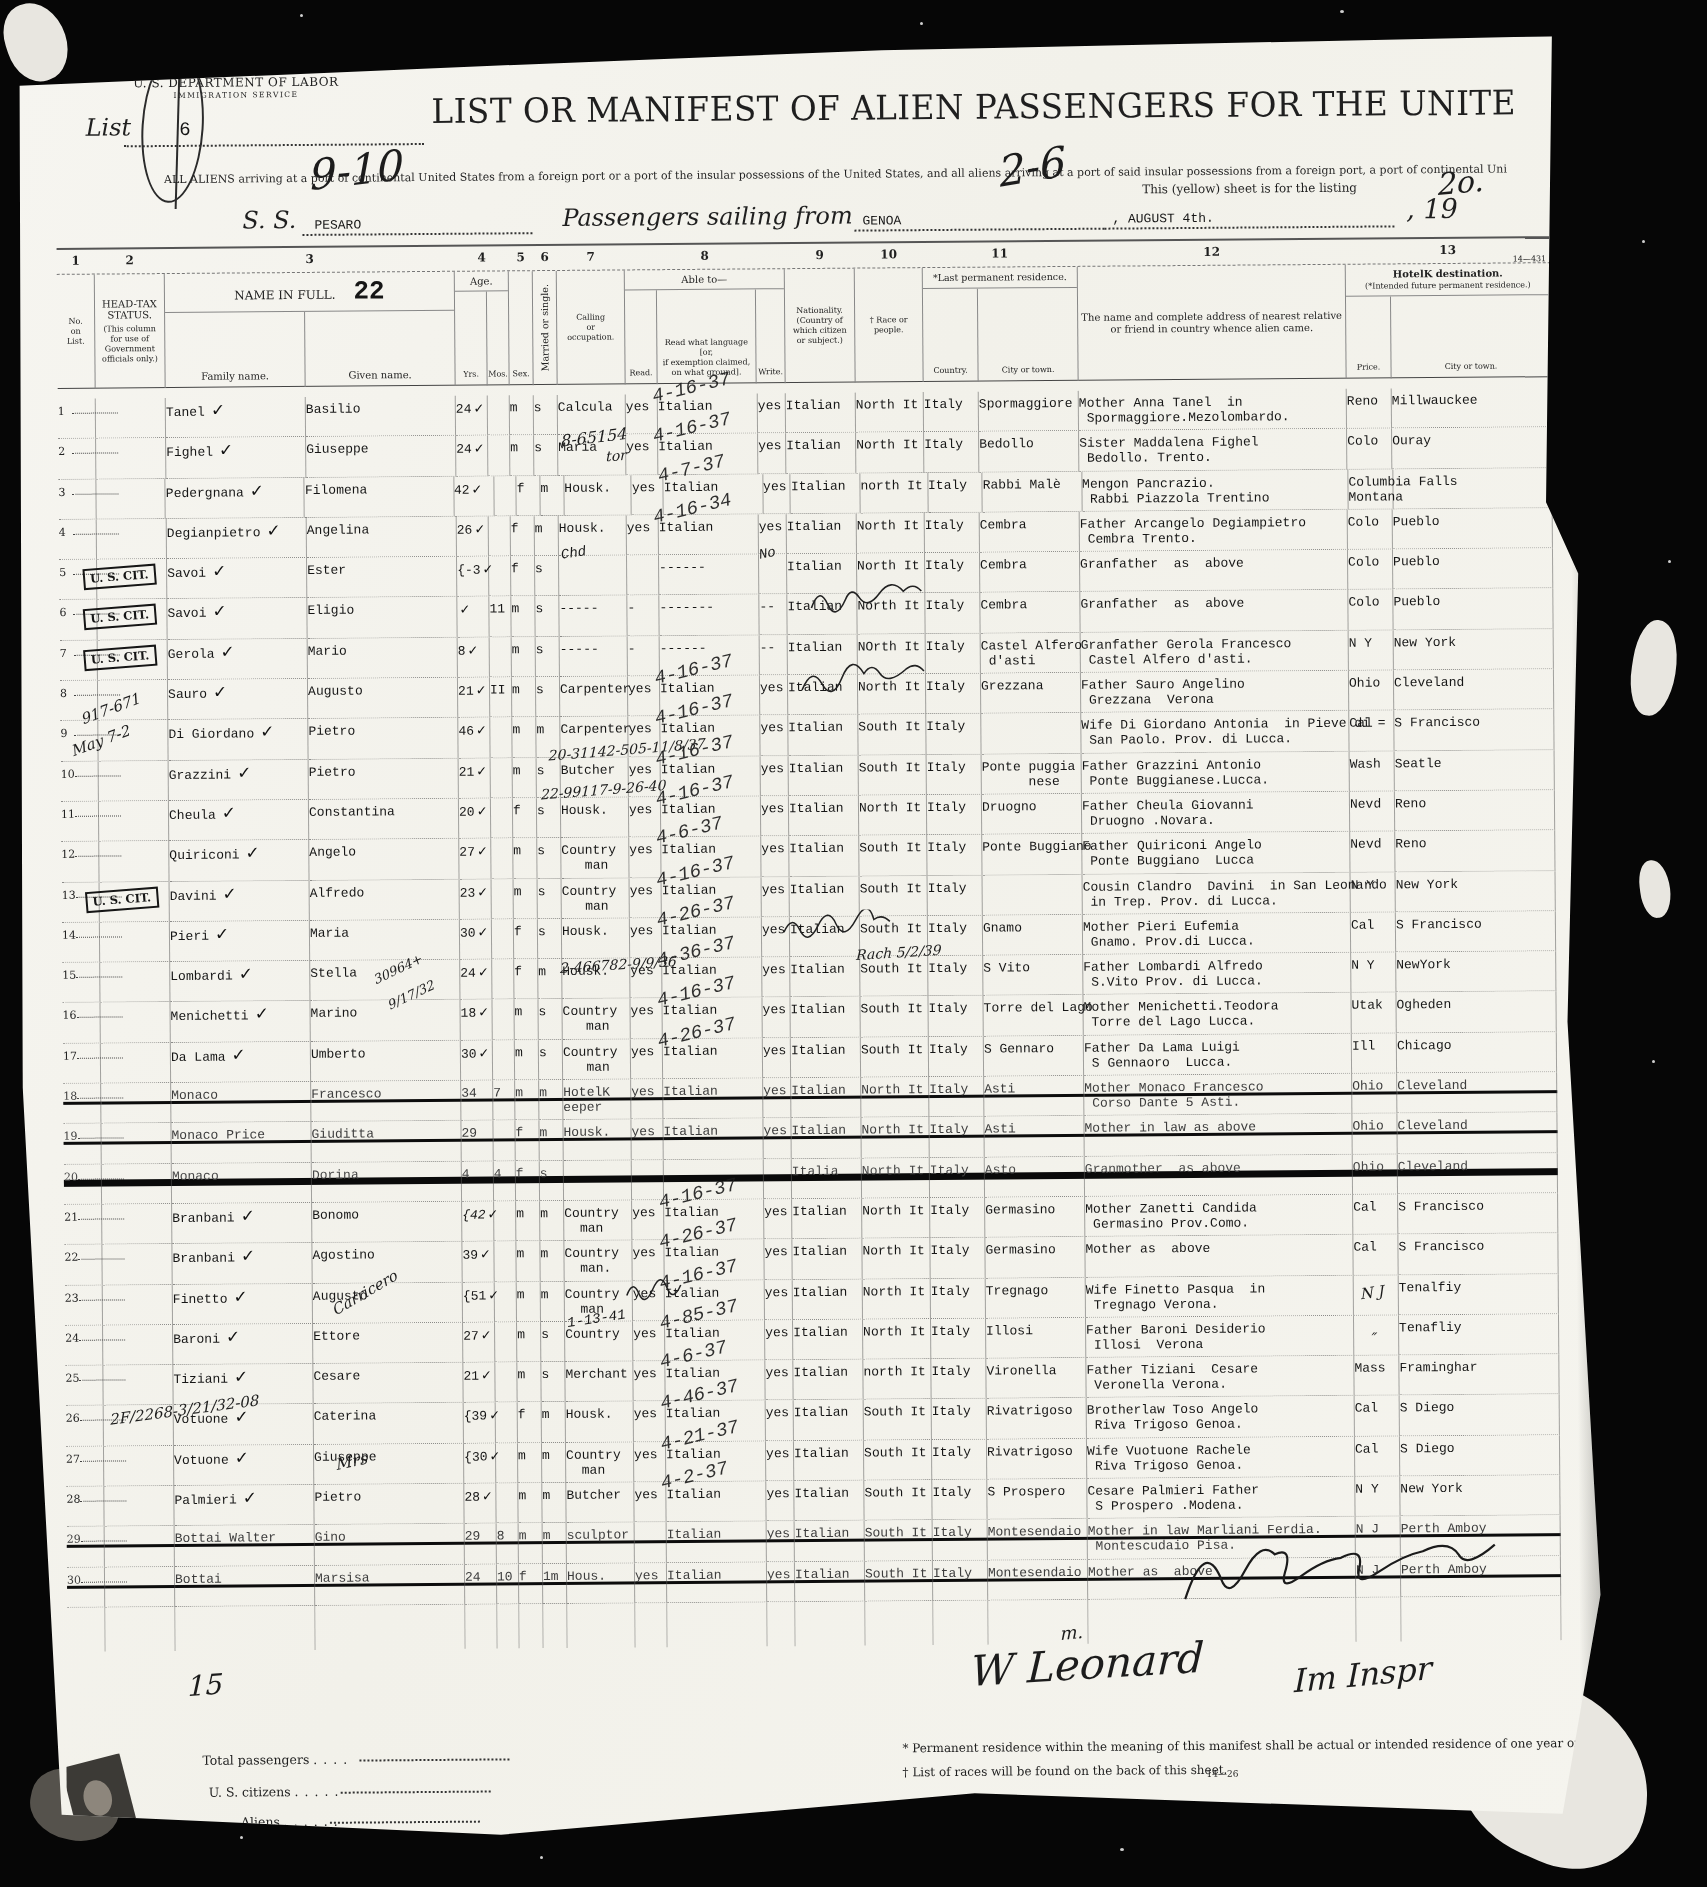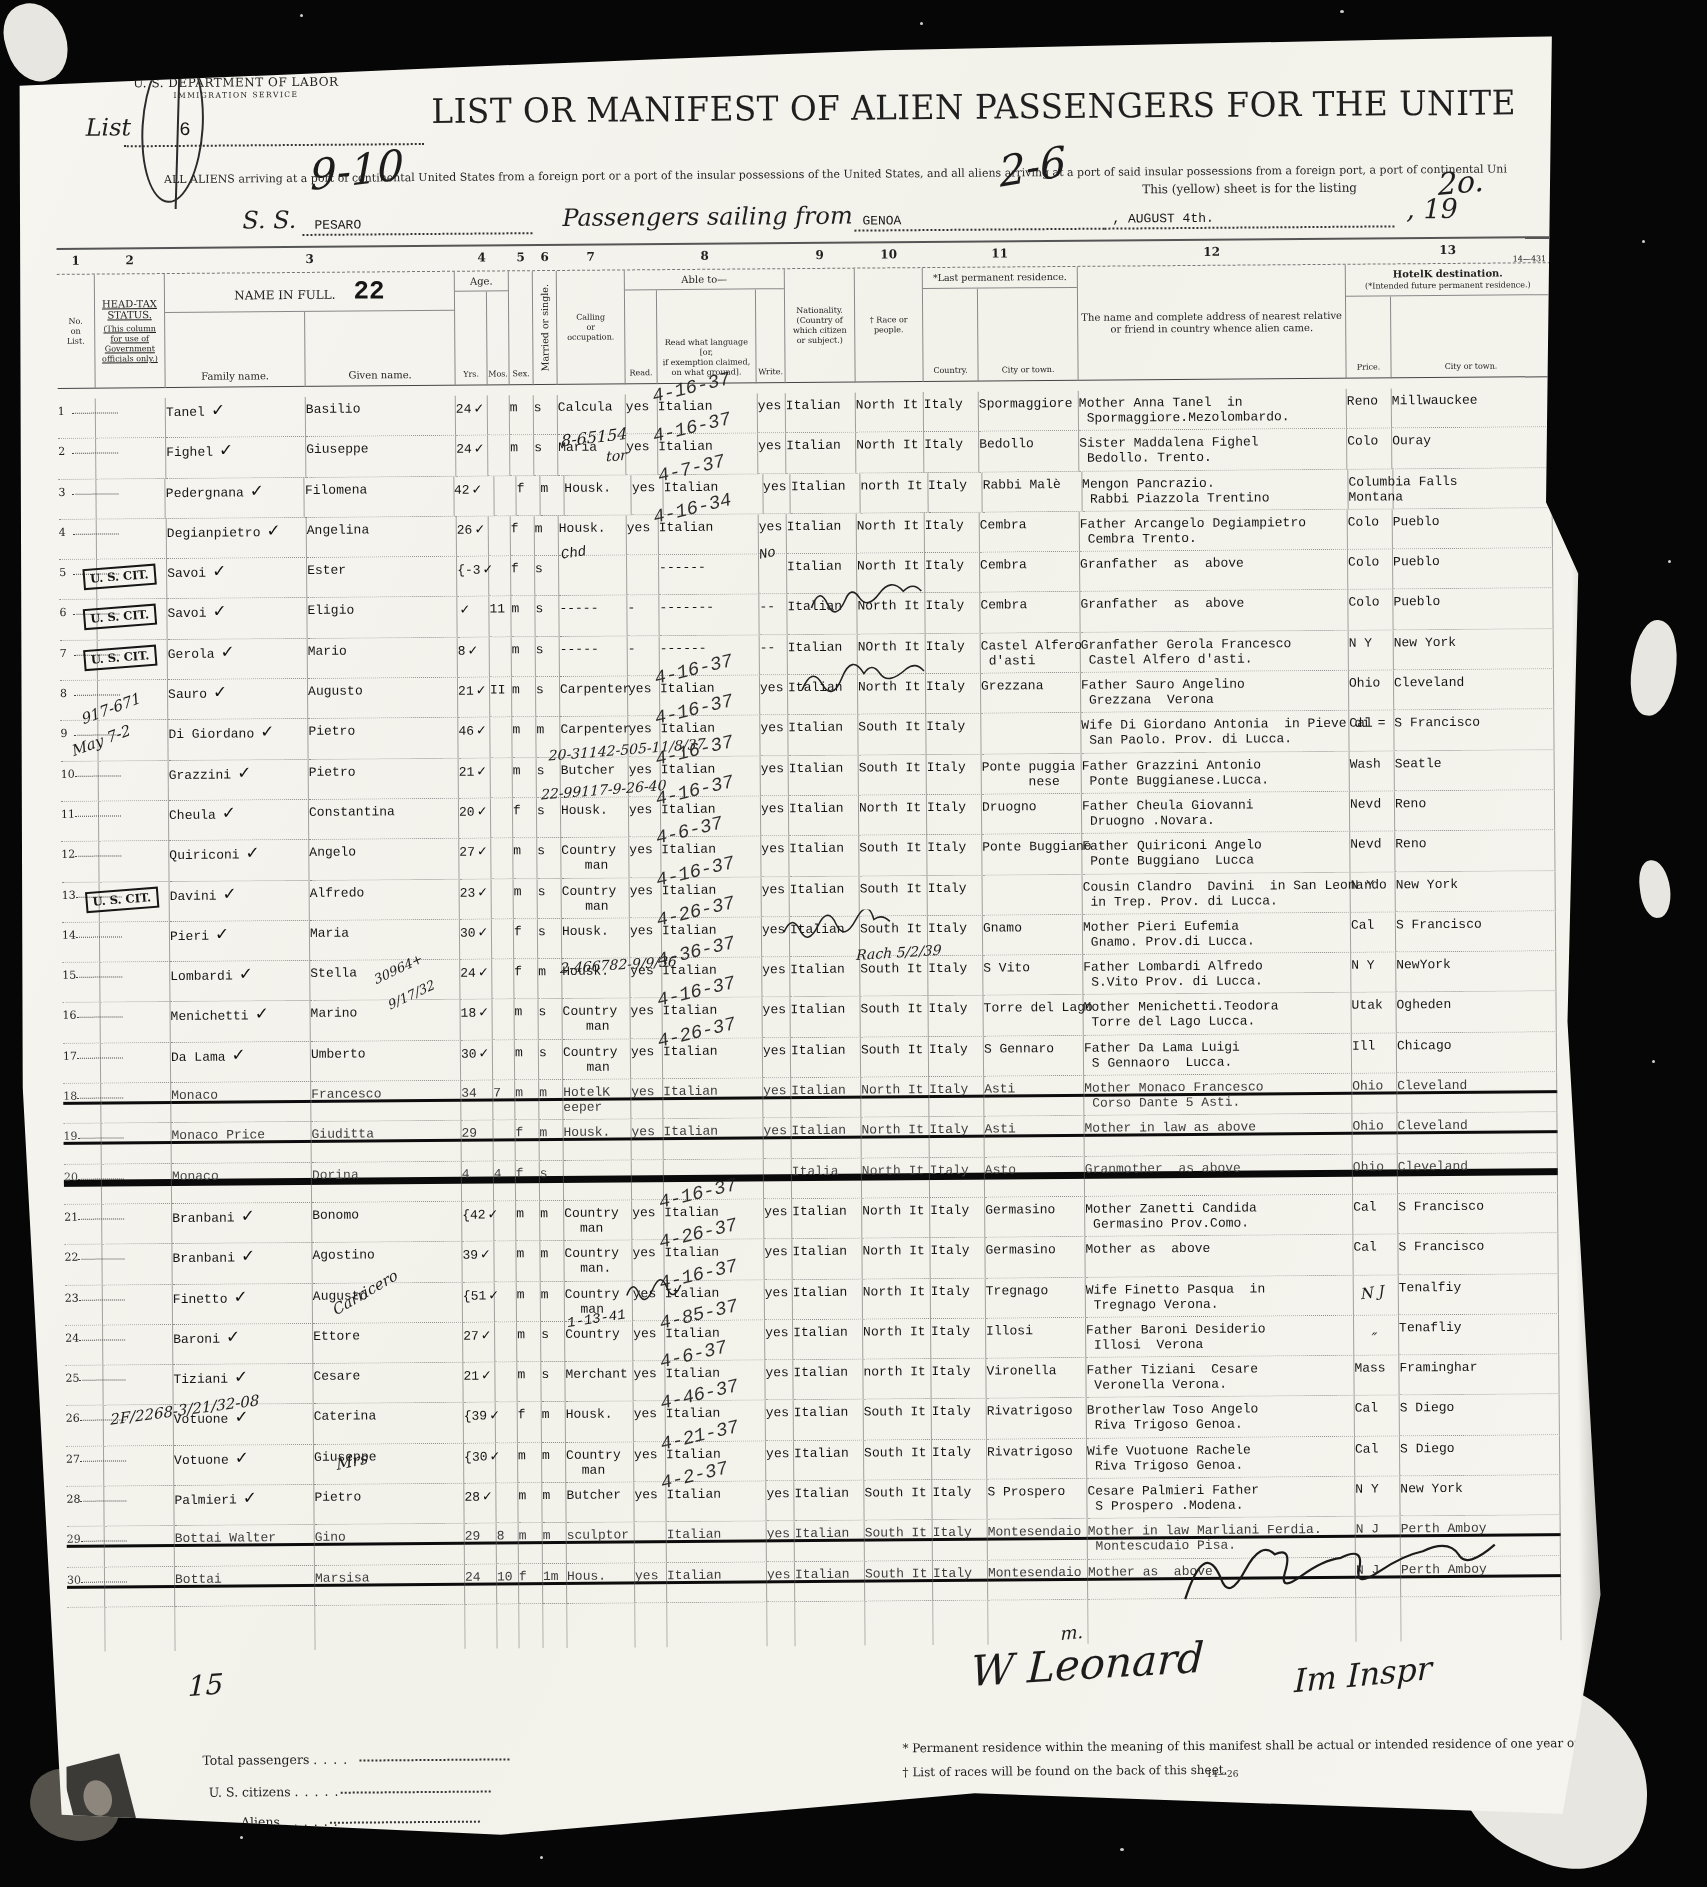--- a/index.html
+++ b/index.html
@@ -160,21 +160,21 @@
             <span class="cnum print" style="left: 763px;">9</span>
             <span class="cnum print" style="left: 832px;">10</span>
             <span class="cnum print" style="left: 943px;">11</span>
             <span class="cnum print" style="left: 1155px;">12</span>
             <span class="cnum print" style="left: 1391px;">13</span>
           </div>
         <div id="thead-cells">
             <div class="hcell" style="width: 38px;">
               <div class="vcenter tiny">No.<br>on<br>List.</div>
             </div>
-            <div class="hcell" style="width: 70px; text-decoration: underline;">
+            <div class="hcell" style="width: 70px;">
               <div class="vcenter" style="flex-direction:column">
                 <div style="font-size:10px">HEAD-TAX<br>STATUS.</div>
                 <div class="tiny" style="margin-top:4px">(This column<br>for use of<br>Government<br>officials only.)</div>
               </div>
             </div>
             <div class="hcell" style="width: 290px;">
               <div class="top" style="font-size:12px">NAME IN FULL. <span id="name22" class="t">22</span></div>
             <div class="bot">
                 <div style="width:140px;flex:none">Family name.</div>
                 <div>Given name.</div>
@@ -674,21 +674,21 @@
             <div class="cell t" style="width: 100px;">Asto</div>
             <div class="cell t" style="width: 268px;">Granmother  as above</div>
             <div class="cell t" style="width: 45px;">Ohio</div>
             <div class="cell t" style="width: 160px;">Cleveland</div>
           </div>
           <div class="row">
             <div class="cell c-no" style="width: 38px;"><span>21</span><span class="leader"></span></div>
             <div class="cell t" style="width: 70px;"></div>
             <div class="cell t" style="width: 140px;">Branbani<span class="chk">✓</span></div>
             <div class="cell t" style="width: 150px;">Bonomo</div>
-            <div class="cell t" style="width: 32px;">{42<span class="chk2">✓</span></div>
+            <div class="cell t" style="width: 32px; font-style: italic;">{42<span class="chk2">✓</span></div>
             <div class="cell t" style="width: 22px;"></div>
             <div class="cell t" style="width: 24px;">m</div>
             <div class="cell t" style="width: 24px;">m</div>
             <div class="cell t" style="width: 68px;">Country
   man</div>
             <div class="cell t" style="width: 32px;">yes</div>
             <div class="cell t" style="width: 100px;">Italian<span class="hwdate">4-16-37</span></div>
             <div class="cell t" style="width: 28px;">yes</div>
             <div class="cell t" style="width: 70px;">Italian</div>
             <div class="cell t" style="width: 68px;">North It</div>

